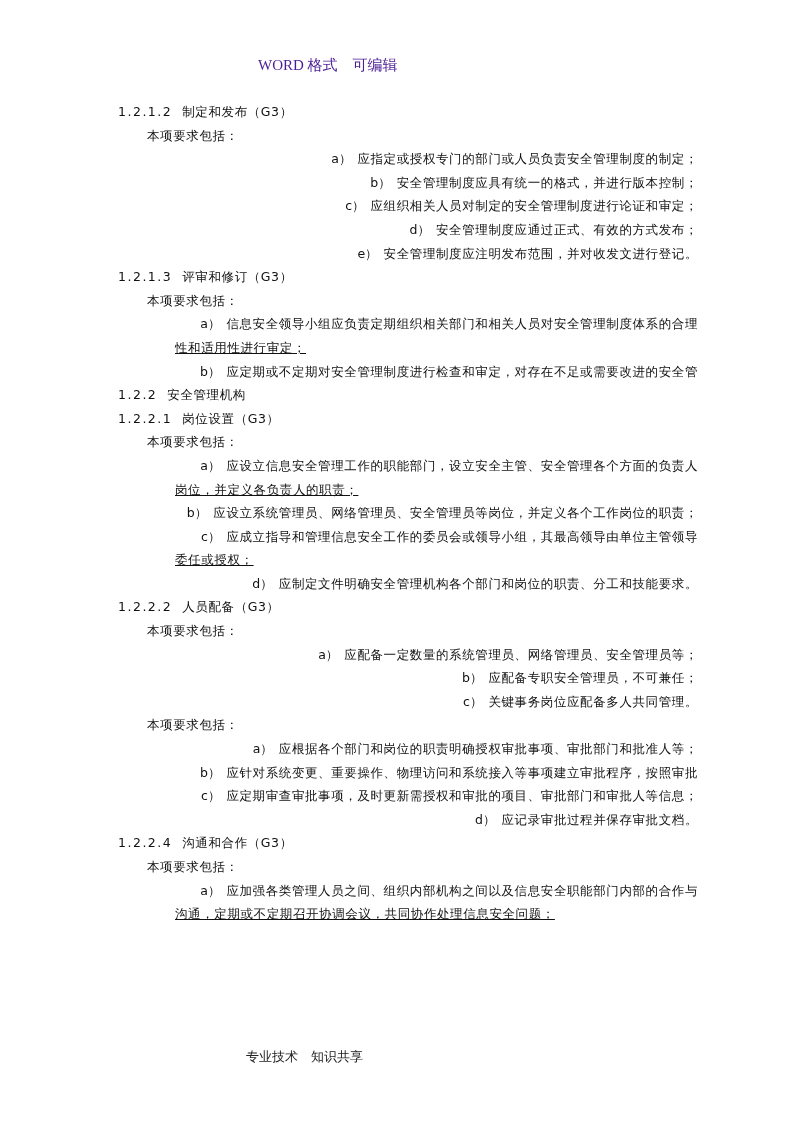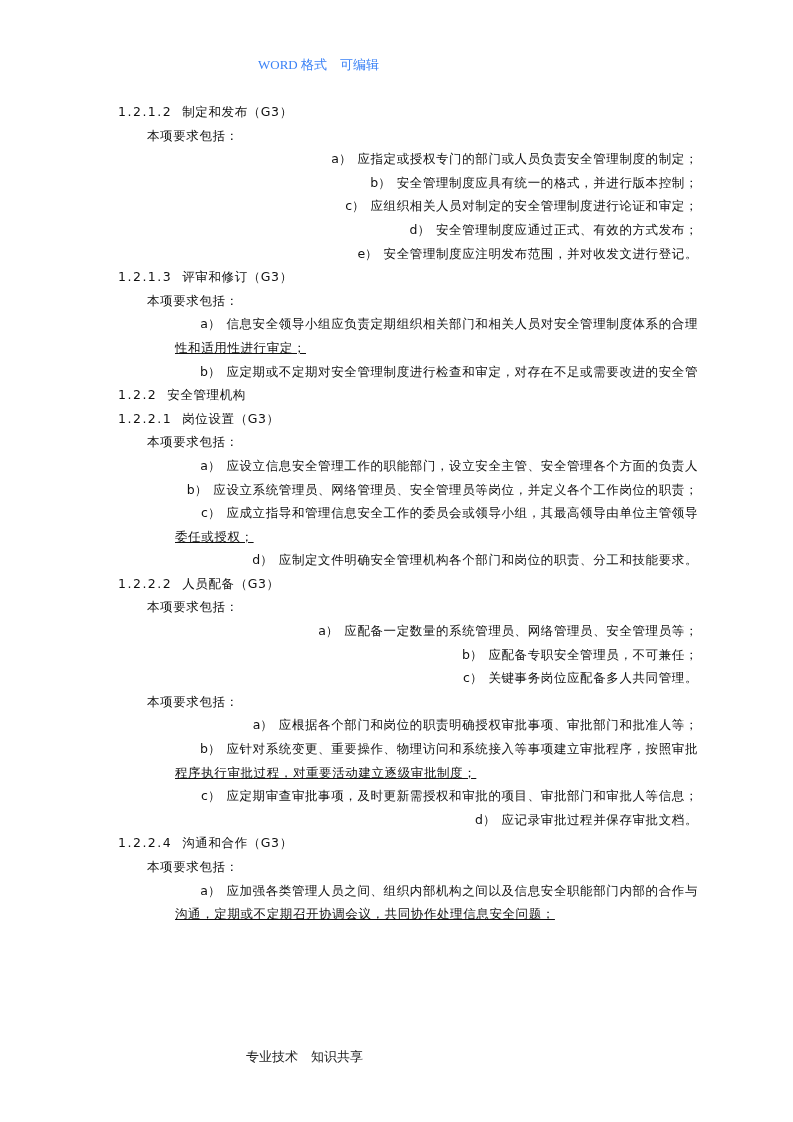--- a/index.html
+++ b/index.html
@@ -13,22 +13,22 @@
       position: relative;
       overflow: hidden;
       font-family: "DejaVu Sans", "Liberation Sans", sans-serif;
       color: #111111;
     }
     .page-header {
       position: absolute;
       top: 56px;
       left: 258px;
       font-family: "Liberation Serif", "DejaVu Serif", serif;
-      font-size: 13px;
-      color: #3b82f6;
+      font-size: 15px;
+      color: #4c1d95;
       white-space: pre;
       text-align: right;
     }
     .page-footer {
       position: absolute;
       top: 1048px;
       left: 246px;
       font-family: "Liberation Serif", "DejaVu Serif", serif;
       font-size: 13px;
       color: #222;
@@ -81,37 +81,37 @@
 
   <div class="line heading">
     <span class="num">1.2.2</span><span>安全管理机构</span>
   </div>
 
   <div class="line heading">
     <span class="num">1.2.2.1</span><span>岗位设置（G3）</span>
   </div>
   <div class="line intro">本项要求包括：</div>
   <div class="line item"><span class="marker">a）</span><span>应设立信息安全管理工作的职能部门，设立安全主管、安全管理各个方面的负责人</span></div>
+  <div class="line cont">岗位，并定义各负责人的职责；</div>
   <div class="line item"><span class="marker">b）</span><span>应设立系统管理员、网络管理员、安全管理员等岗位，并定义各个工作岗位的职责；</span></div>
   <div class="line item"><span class="marker">c）</span><span>应成立指导和管理信息安全工作的委员会或领导小组，其最高领导由单位主管领导</span></div>
   <div class="line cont">委任或授权；</div>
   <div class="line item"><span class="marker">d）</span><span>应制定文件明确安全管理机构各个部门和岗位的职责、分工和技能要求。</span></div>
 
   <div class="line heading">
     <span class="num">1.2.2.2</span><span>人员配备（G3）</span>
   </div>
   <div class="line intro">本项要求包括：</div>
   <div class="line item"><span class="marker">a）</span><span>应配备一定数量的系统管理员、网络管理员、安全管理员等；</span></div>
   <div class="line item"><span class="marker">b）</span><span>应配备专职安全管理员，不可兼任；</span></div>
   <div class="line item"><span class="marker">c）</span><span>关键事务岗位应配备多人共同管理。</span></div>
 
   <div class="line intro">本项要求包括：</div>
   <div class="line item"><span class="marker">a）</span><span>应根据各个部门和岗位的职责明确授权审批事项、审批部门和批准人等；</span></div>
   <div class="line item"><span class="marker">b）</span><span>应针对系统变更、重要操作、物理访问和系统接入等事项建立审批程序，按照审批</span></div>
-  <div class="line cont">程序执行审批过程，对重要活动建立逐级审批制度；</div>
   <div class="line item"><span class="marker">c）</span><span>应定期审查审批事项，及时更新需授权和审批的项目、审批部门和审批人等信息；</span></div>
   <div class="line item"><span class="marker">d）</span><span>应记录审批过程并保存审批文档。</span></div>
 
   <div class="line heading">
     <span class="num">1.2.2.4</span><span>沟通和合作（G3）</span>
   </div>
   <div class="line intro">本项要求包括：</div>
   <div class="line item"><span class="marker">a）</span><span>应加强各类管理人员之间、组织内部机构之间以及信息安全职能部门内部的合作与</span></div>
   <div class="line cont">沟通，定期或不定期召开协调会议，共同协作处理信息安全问题；</div>
 

